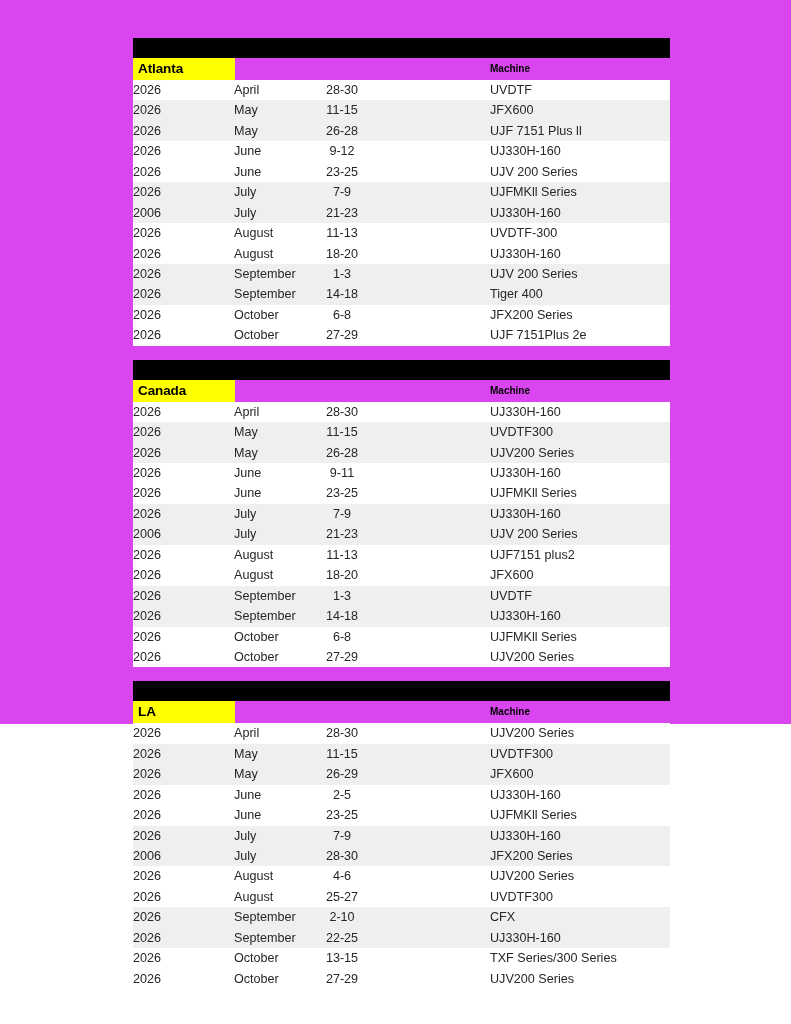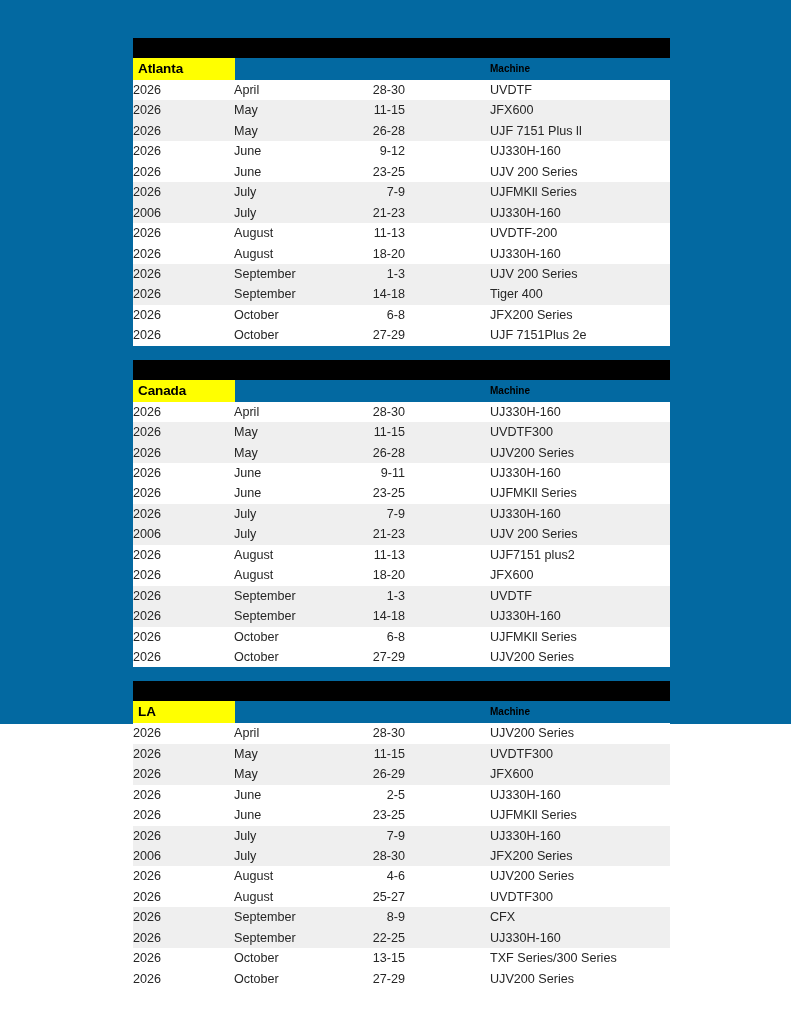--- a/index.html
+++ b/index.html
@@ -12,21 +12,21 @@
     height: 1024px;
     font-family: "Liberation Sans", "DejaVu Sans", sans-serif;
     color: #1a1a1a;
     overflow: hidden;
   }
 
   .page {
     position: relative;
     width: 791px;
     height: 724px;
-    background: #0369a1;
+    background: #d946ef;
   }
 
   .schedule {
     position: absolute;
     left: 133px;
     top: 38px;
     width: 537px;
   }
 
   
@@ -104,23 +104,23 @@
   .c-year {
     left: 0px;
     width: 96px;
   }
   .c-month {
     left: 101px;
     width: 110px;
     text-align: left;
   }
   .c-day {
-    left: 162px;
+    left: 154px;
     width: 110px;
-    text-align: right;
+    text-align: center;
   }
   .c-machine {
     left: 357px;
     text-align: left;
   }
 </style>
 </head>
 <body>
 
 <div class="page">
@@ -173,21 +173,21 @@
           <div class="row shaded">
             <div class="cell c-year">2006</div>
             <div class="cell c-month">July</div>
             <div class="cell c-day">21-23</div>
             <div class="cell c-machine">UJ330H-160</div>
           </div>
           <div class="row">
             <div class="cell c-year">2026</div>
             <div class="cell c-month">August</div>
             <div class="cell c-day">11-13</div>
-            <div class="cell c-machine">UVDTF-200</div>
+            <div class="cell c-machine">UVDTF-300</div>
           </div>
           <div class="row">
             <div class="cell c-year">2026</div>
             <div class="cell c-month">August</div>
             <div class="cell c-day">18-20</div>
             <div class="cell c-machine">UJ330H-160</div>
           </div>
           <div class="row shaded">
             <div class="cell c-year">2026</div>
             <div class="cell c-month">September</div>
@@ -364,21 +364,21 @@
           </div>
           <div class="row">
             <div class="cell c-year">2026</div>
             <div class="cell c-month">August</div>
             <div class="cell c-day">25-27</div>
             <div class="cell c-machine">UVDTF300</div>
           </div>
           <div class="row shaded">
             <div class="cell c-year">2026</div>
             <div class="cell c-month">September</div>
-            <div class="cell c-day">8-9</div>
+            <div class="cell c-day">2-10</div>
             <div class="cell c-machine">CFX</div>
           </div>
           <div class="row shaded">
             <div class="cell c-year">2026</div>
             <div class="cell c-month">September</div>
             <div class="cell c-day">22-25</div>
             <div class="cell c-machine">UJ330H-160</div>
           </div>
           <div class="row">
             <div class="cell c-year">2026</div>

